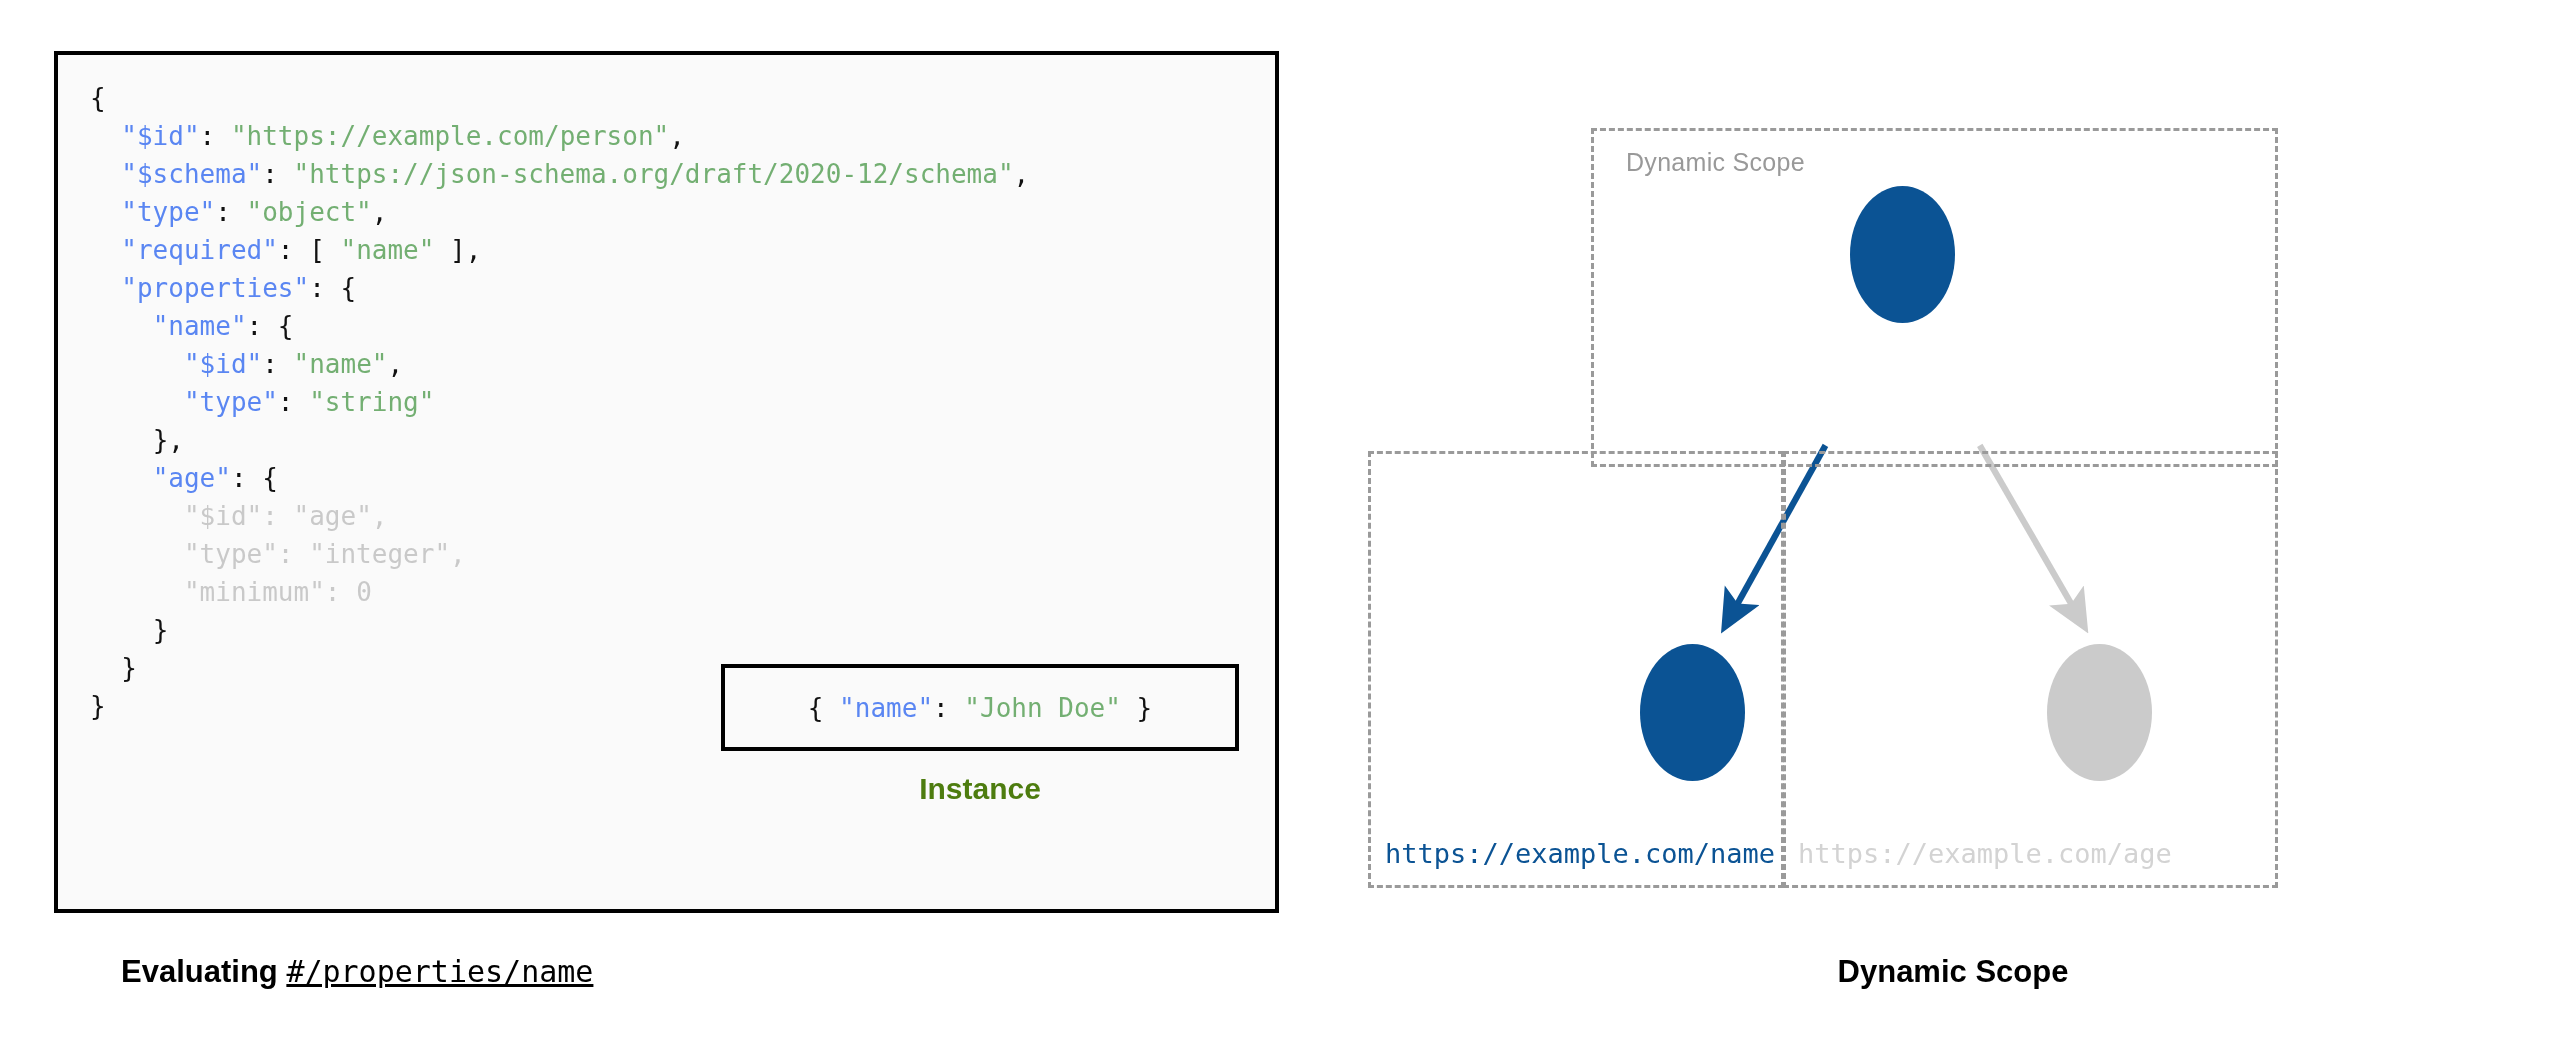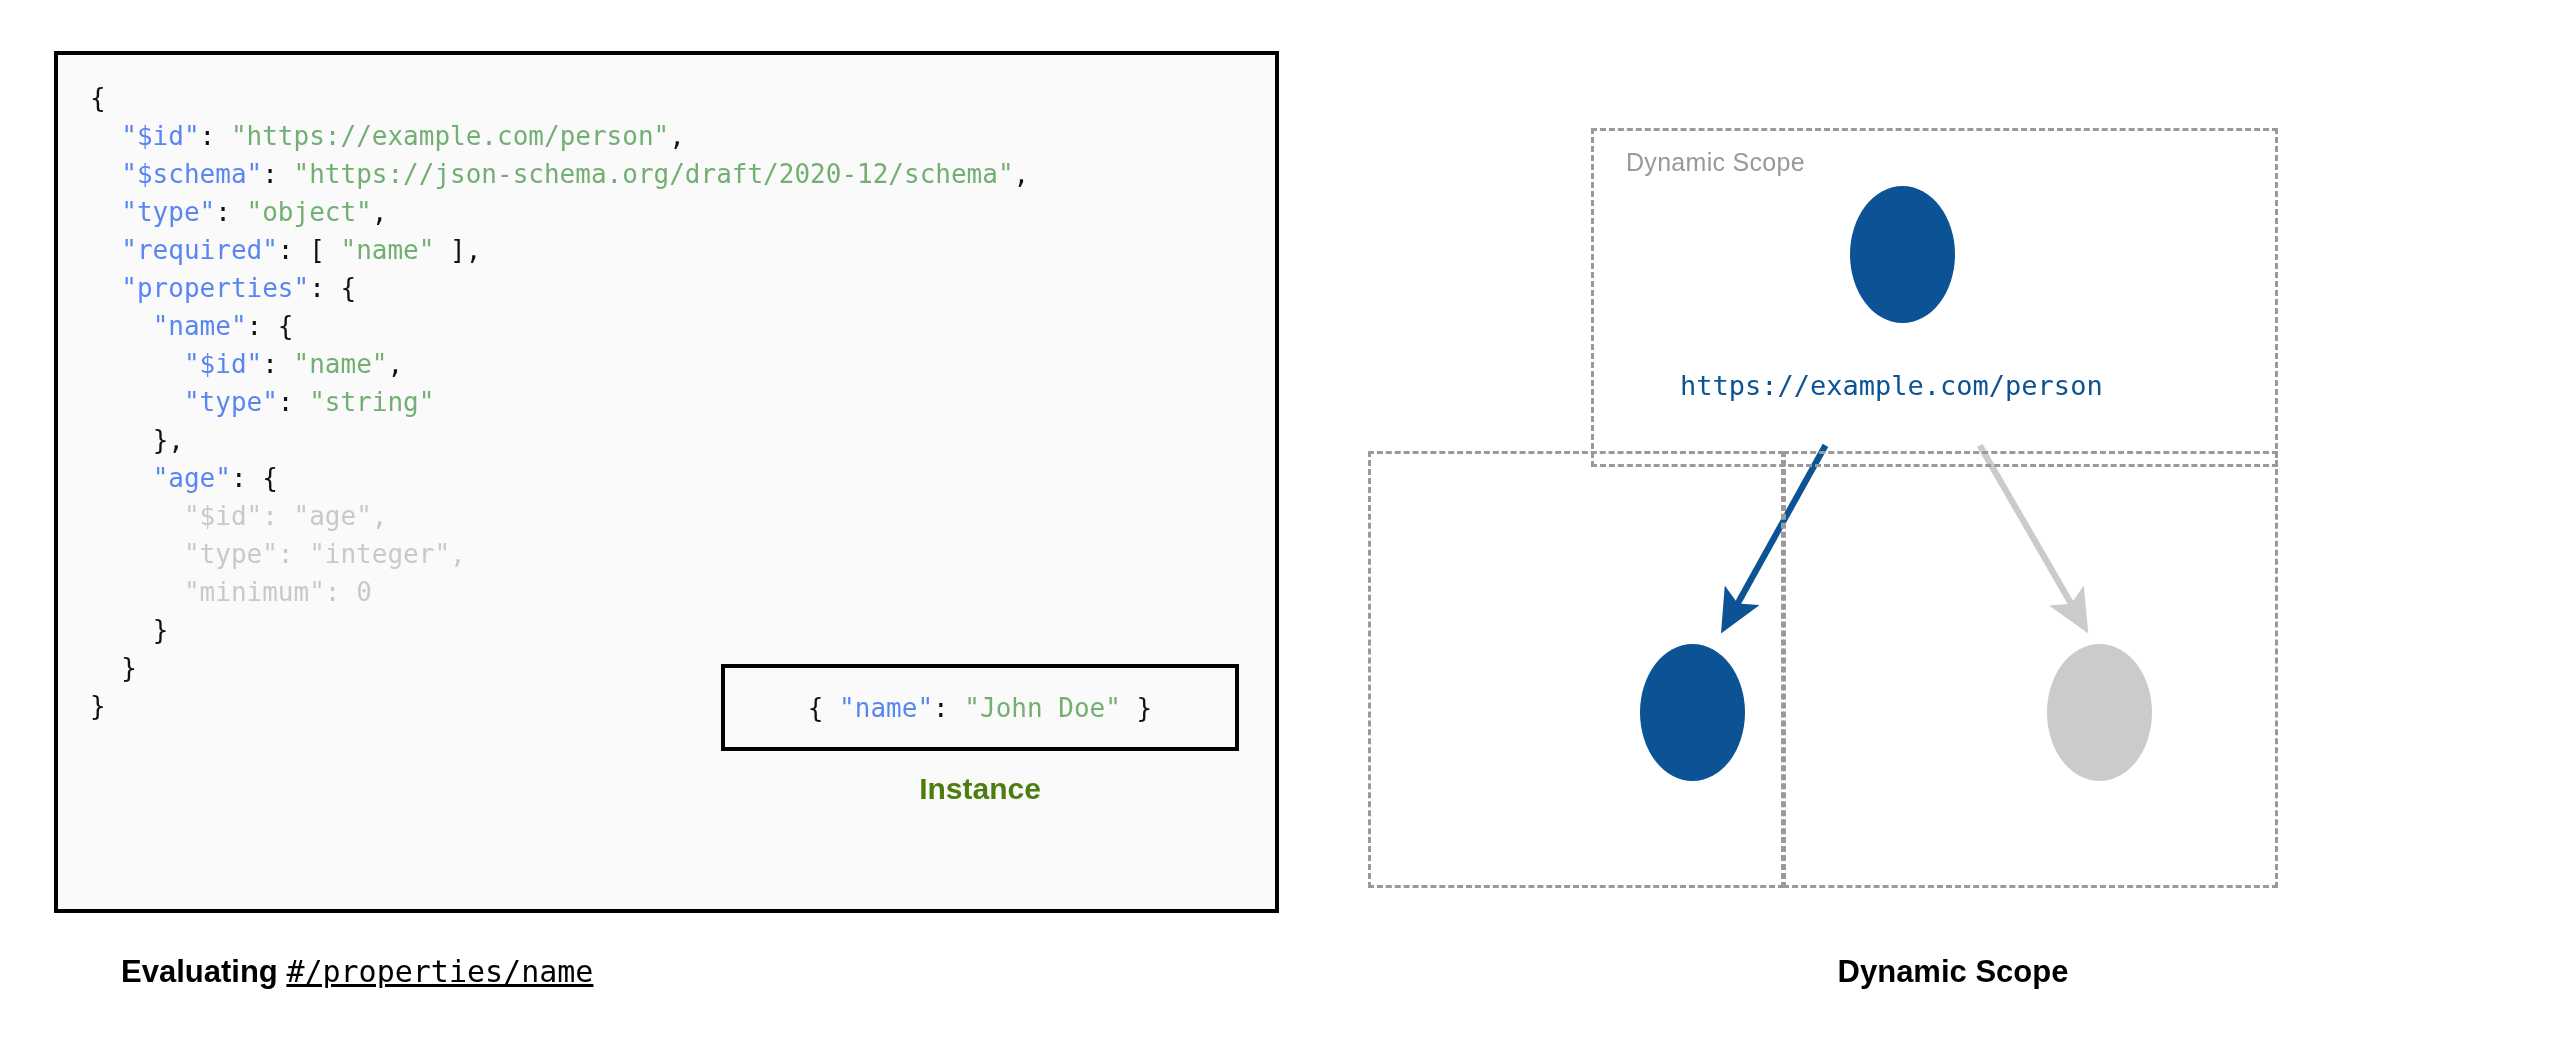--- a/index.html
+++ b/index.html
@@ -217,17 +217,18 @@
   <div class="scope-box" id="scope-box-person"></div>
   <div class="scope-box" id="scope-box-name"></div>
   <div class="scope-box" id="scope-box-age"></div>
 
   <div id="scope-label">Dynamic Scope</div>
 
   <div class="node node-active" id="node-person"></div>
   <div class="node node-active" id="node-name"></div>
   <div class="node node-muted" id="node-age"></div>
 
-  <div class="node-label label-active" id="label-person">https://example.com/person</div>
+  <div class="node-label label-active" id="label-name">https://example.com/name</div>
+  <div class="node-label label-muted" id="label-age">https://example.com/age</div>
 </div>
 
 <div id="right-caption">Dynamic Scope</div>
 
 
 </body></html>

